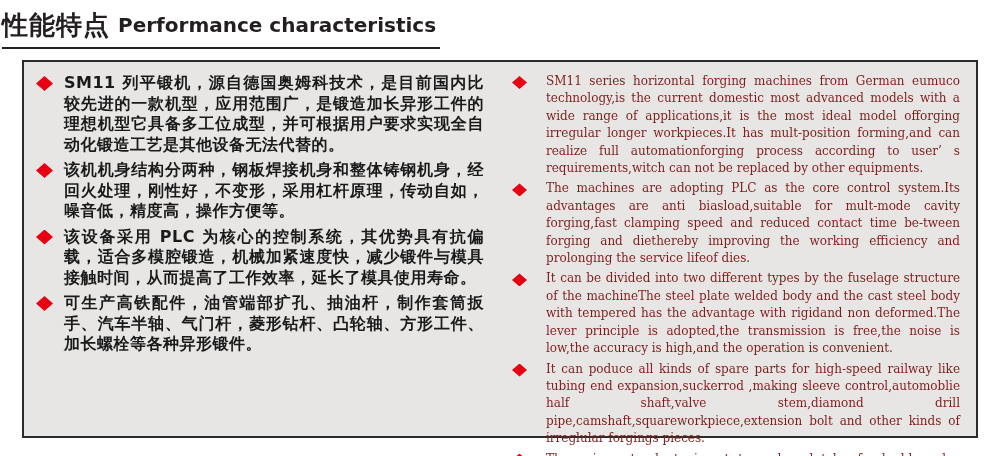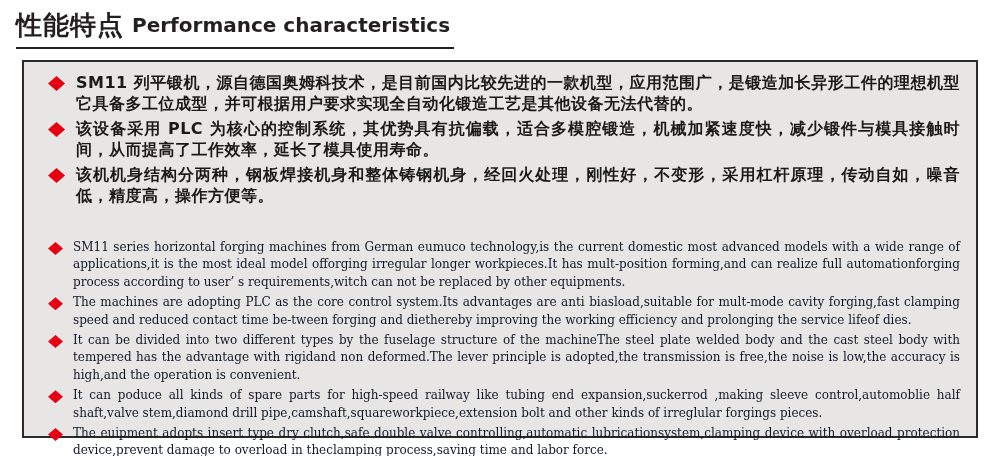--- a/index.html
+++ b/index.html
@@ -12,21 +12,21 @@
   }
   .page {
     width: 1000px;
     height: 456px;
     position: relative;
     background: #ffffff;
   }
   .header {
     position: absolute;
     top: 8px;
-    left: 16px;
+    left: 2px;
   }
   .title-wrap {
     display: inline-block;
     border-bottom: 2px solid #231f20;
     padding-bottom: 4px;
     padding-right: 4px;
   }
   .title-zh {
     font-size: 26px;
     font-weight: bold;
@@ -43,22 +43,22 @@
   }
   .panel {
     position: absolute;
     left: 22px;
     top: 60px;
     width: 956px;
     height: 378px;
     background: #e7e6e4;
     border: 2px solid #2b2b2b;
     display: flex;
-    flex-direction: column;
-    padding: 11px 16px 8px 24px;
+    flex-direction: row;
+    padding: 11px 16px 8px 12px;
     gap: 28px;
   }
   .column {
     flex: 1 1 0;
     min-width: 0;
   }
   .bullet-item {
     display: flex;
     align-items: flex-start;
   }
@@ -86,22 +86,23 @@
   .col-en .diamond {
     width: 15px;
     height: 13px;
     margin-top: 3px;
     margin-right: 10px;
   }
   .col-en .bullet-text {
     font-family: "DejaVu Serif", "Liberation Serif", serif;
     font-size: 12px;
     line-height: 17.4px;
-    color: #0f172a;
+    color: #7f1d1d;
     text-align: justify;
+    margin-left: 9px;
   }
 </style>
 </head>
 <body>
 
 <div class="page">
 
   <div class="header">
     <div class="title-wrap">
       <span class="title-zh">性能特点</span><span class="title-en">Performance characteristics</span>
@@ -110,25 +111,29 @@
 
   <div class="panel">
 
     <div class="column col-zh">
       <div class="bullet-item">
         <span class="diamond"></span>
         <p class="bullet-text">SM11 列平锻机，源自德国奥姆科技术，是目前国内比较先进的一款机型，应用范围广，是锻造加长异形工件的理想机型它具备多工位成型，并可根据用户要求实现全自动化锻造工艺是其他设备无法代替的。</p>
       </div>
       <div class="bullet-item">
         <span class="diamond"></span>
+        <p class="bullet-text">该机机身结构分两种，钢板焊接机身和整体铸钢机身，经回火处理，刚性好，不变形，采用杠杆原理，传动自如，噪音低，精度高，操作方便等。</p>
+      </div>
+      <div class="bullet-item">
+        <span class="diamond"></span>
         <p class="bullet-text">该设备采用 PLC 为核心的控制系统，其优势具有抗偏载，适合多模腔锻造，机械加紧速度快，减少锻件与模具接触时间，从而提高了工作效率，延长了模具使用寿命。</p>
       </div>
       <div class="bullet-item">
         <span class="diamond"></span>
-        <p class="bullet-text">该机机身结构分两种，钢板焊接机身和整体铸钢机身，经回火处理，刚性好，不变形，采用杠杆原理，传动自如，噪音低，精度高，操作方便等。</p>
+        <p class="bullet-text">可生产高铁配件，油管端部扩孔、抽油杆，制作套筒扳手、汽车半轴、气门杆，菱形钻杆、凸轮轴、方形工件、加长螺栓等各种异形锻件。</p>
       </div>
     </div>
 
     <div class="column col-en">
       <div class="bullet-item">
         <span class="diamond"></span>
         <p class="bullet-text">SM11 series horizontal forging machines from German eumuco technology,is the current domestic most advanced models with a wide range of applications,it is the most ideal model offorging irregular longer workpieces.It has mult-position forming,and can realize full automationforging process according to user’ s requirements,witch can not be replaced by other equipments.</p>
       </div>
       <div class="bullet-item">
         <span class="diamond"></span>

